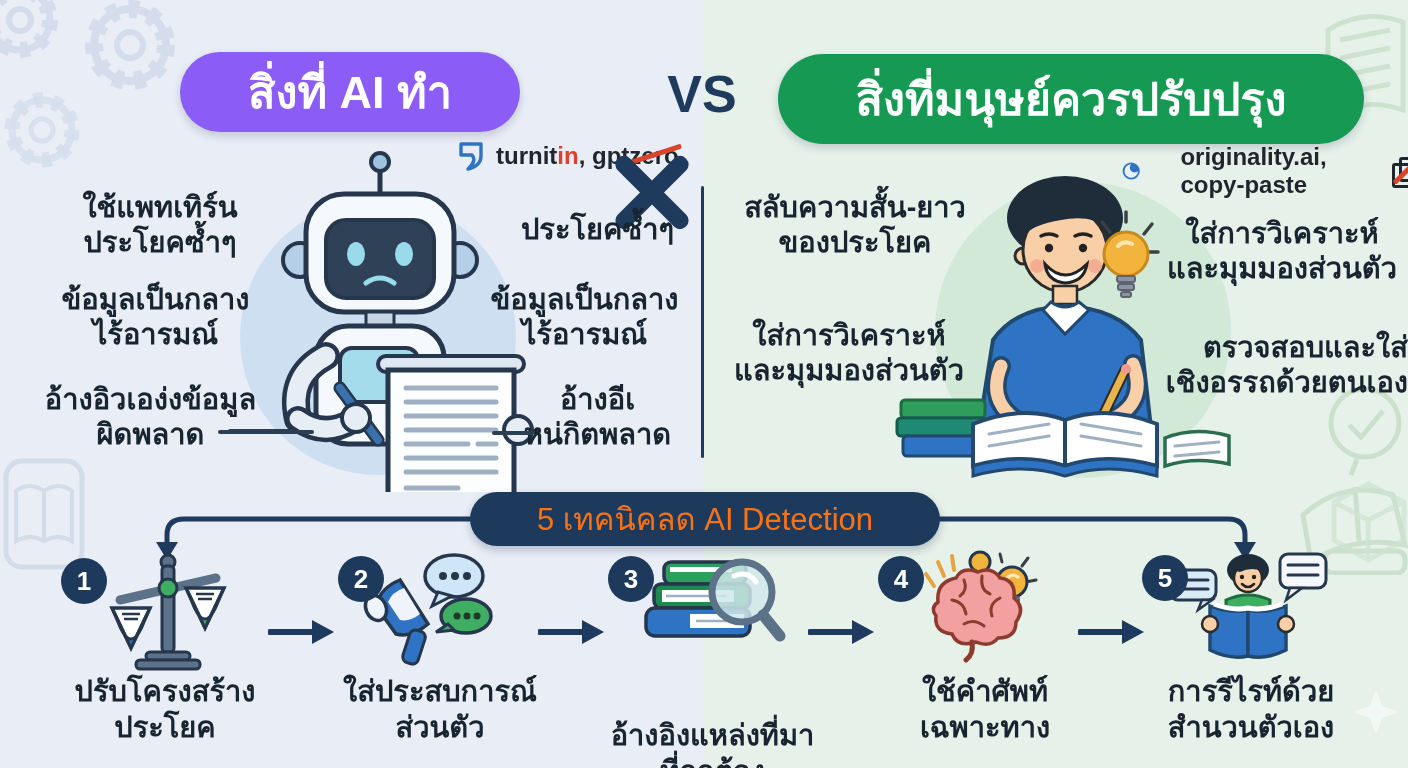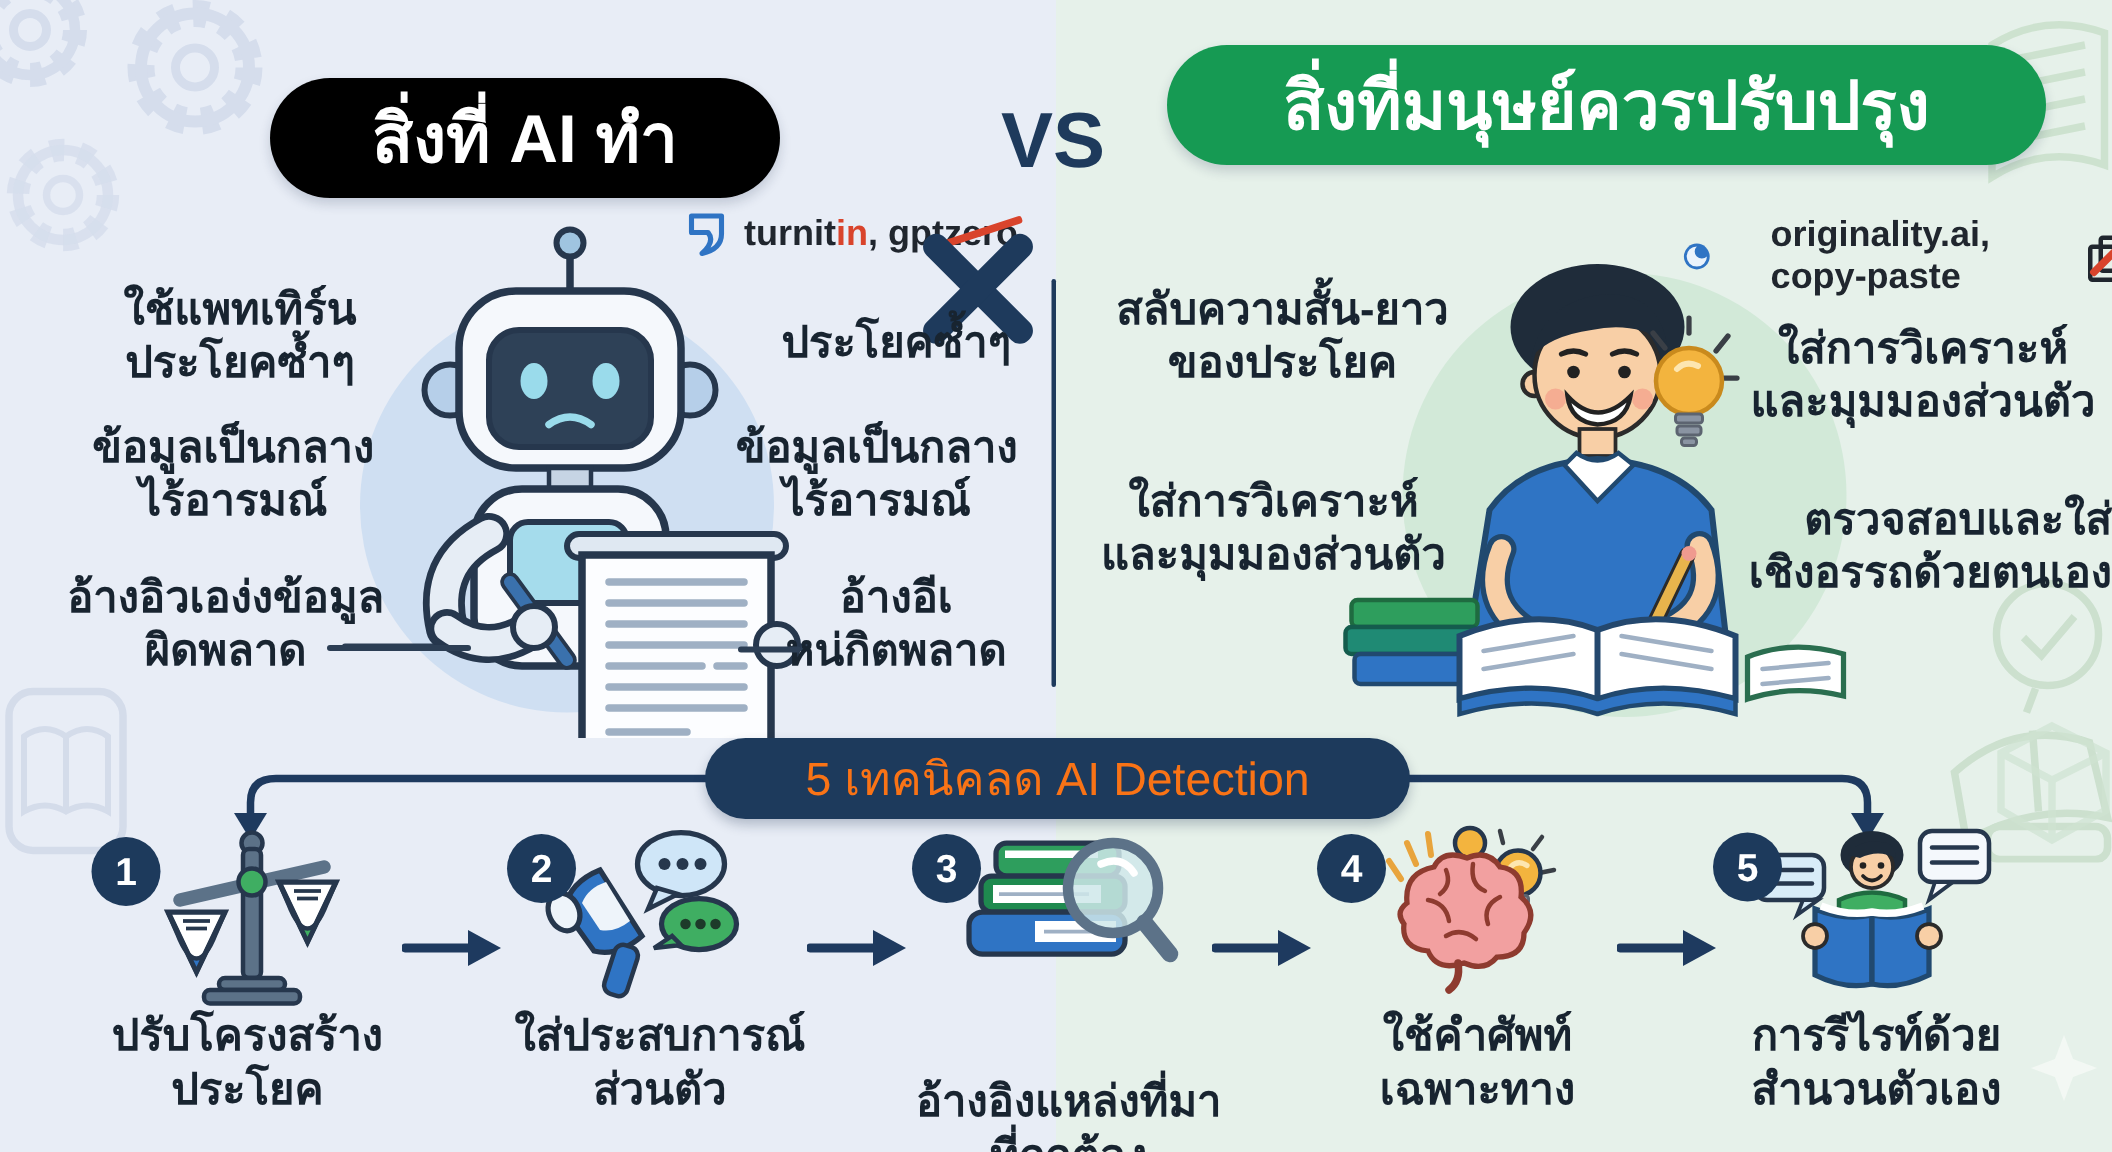--- a/index.html
+++ b/index.html
@@ -4,22 +4,22 @@
 <style>
   html,body{margin:0;padding:0;background:#fff;}
   .stage{position:relative;width:1408px;height:768px;overflow:hidden;
          font-family:"Liberation Sans","DejaVu Sans",sans-serif;color:#182430;}
   .abs{position:absolute;}
   .half{position:absolute;top:0;height:768px;width:704px;}
   .half.left{left:0;background:#e8edf6;}
   .half.right{left:704px;background:#e6f1ea;}
   .pill{position:absolute;display:flex;align-items:center;justify-content:center;
         color:#fff;font-weight:800;border-radius:46px;box-shadow:0 4px 8px rgba(20,40,70,.18);}
-  .pill.blue{left:180px;top:52px;width:340px;height:80px;background:#000000;font-size:45px;}
-  .pill.green{left:778px;top:30px;width:586px;height:80px;background:#169a53;font-size:45px;}
+  .pill.blue{left:180px;top:52px;width:340px;height:80px;background:#8b5cf6;font-size:45px;}
+  .pill.green{left:778px;top:54px;width:586px;height:90px;background:#169a53;font-size:45px;}
   .vs{left:642px;top:64px;width:120px;text-align:center;font-size:52px;font-weight:800;color:#1e3a5c;}
   .logorow{position:absolute;display:flex;align-items:center;gap:8px;font-weight:700;font-size:24px;color:#20262e;}
   .txt{position:absolute;font-weight:700;font-size:29px;line-height:1.22;text-align:center;
        white-space:pre-line;color:#182430;}
   .xbar{position:absolute;width:96px;height:17px;background:#1e3a5c;border-radius:8px;left:604px;top:184px;}
   .leader{position:absolute;height:4px;background:#2c3e54;border-radius:2px;}
   .divider{position:absolute;left:701px;top:186px;width:3px;height:272px;background:#1e3a5c;border-radius:2px;}
   .banner{position:absolute;left:470px;top:492px;width:470px;height:54px;border-radius:27px;
           background:#1d3a5c;color:#f97316;font-weight:400;font-size:31px;display:flex;
           align-items:center;justify-content:center;box-shadow:0 4px 8px rgba(20,40,70,.25);}

